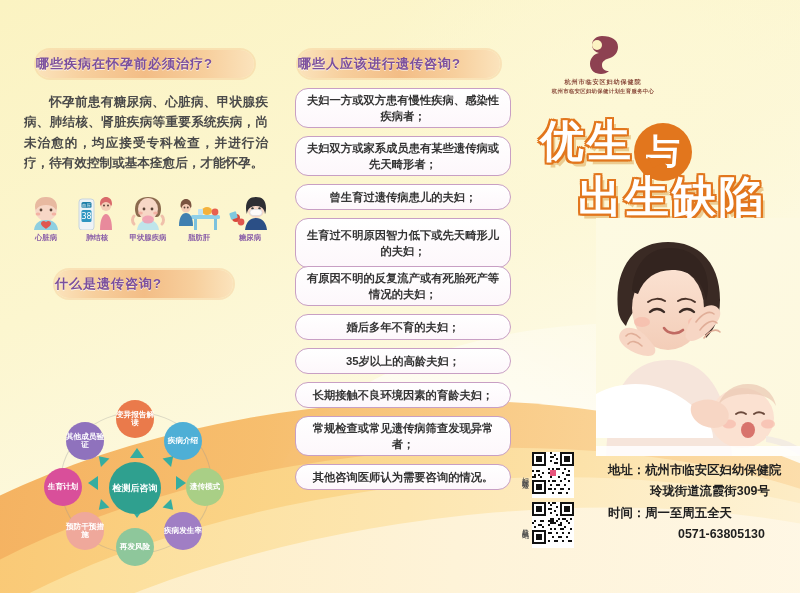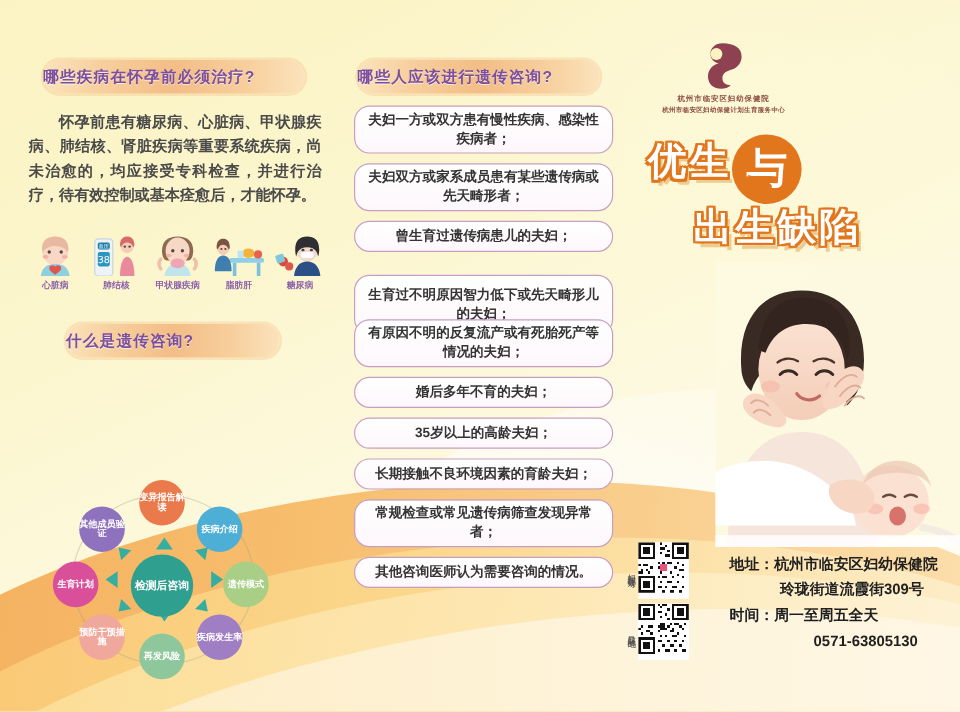--- a/index.html
+++ b/index.html
@@ -76,21 +76,21 @@
     display:flex;align-items:center;justify-content:center;
     text-align:center;color:#343434;font-size:11.3px;font-weight:bold;line-height:1.42;
     padding:5px 8px;
   }
 
   
   .logo{position:absolute;}
   .logoname{position:absolute;text-align:center;color:#8a4b3c;font-weight:bold;white-space:nowrap;}
   .bigtitle{position:absolute;font-weight:bold;white-space:nowrap;}
   .bigtitle .t{
-    font-size:32px;letter-spacing:3px;color:#ffffff;
+    font-size:44px;letter-spacing:3px;color:#ffffff;
     text-shadow:
       2px 0 0 #e2761d,-2px 0 0 #e2761d,0 2px 0 #e2761d,0 -2px 0 #e2761d,
       2px 2px 0 #e2761d,-2px 2px 0 #e2761d,2px -2px 0 #e2761d,-2px -2px 0 #e2761d,
       4px 5px 0 rgba(214,150,60,.45);
   }
   .bubble{
     display:inline-flex;align-items:center;justify-content:center;
     width:58px;height:58px;border-radius:50%;background:#e2761d;color:#ffffff;
     font-size:34px;vertical-align:middle;text-shadow:none;position:relative;
   }
@@ -275,21 +275,21 @@
   <div style="position:absolute;left:295px;top:88px;width:216px;height:460px;">
     <div class="card" style="top:0px;height:40px;">
       <span>夫妇一方或双方患有慢性疾病、感染性疾病者；</span>
       </div>
     <div class="card" style="top:48px;height:40px;">
       <span>夫妇双方或家系成员患有某些遗传病或先天畸形者；</span>
       </div>
     <div class="card" style="top:96px;height:26px;">
       <span>曾生育过遗传病患儿的夫妇；</span>
       </div>
-    <div class="card" style="top:141px;height:50px;">
+    <div class="card" style="top:130px;height:50px;">
       <span>生育过不明原因智力低下或先天畸形儿的夫妇；</span>
       </div>
     <div class="card" style="top:178px;height:40px;">
       <span>有原因不明的反复流产或有死胎死产等情况的夫妇；</span>
       </div>
     <div class="card" style="top:226px;height:26px;">
       <span>婚后多年不育的夫妇；</span>
       </div>
     <div class="card" style="top:260px;height:26px;">
       <span>35岁以上的高龄夫妇；</span>

